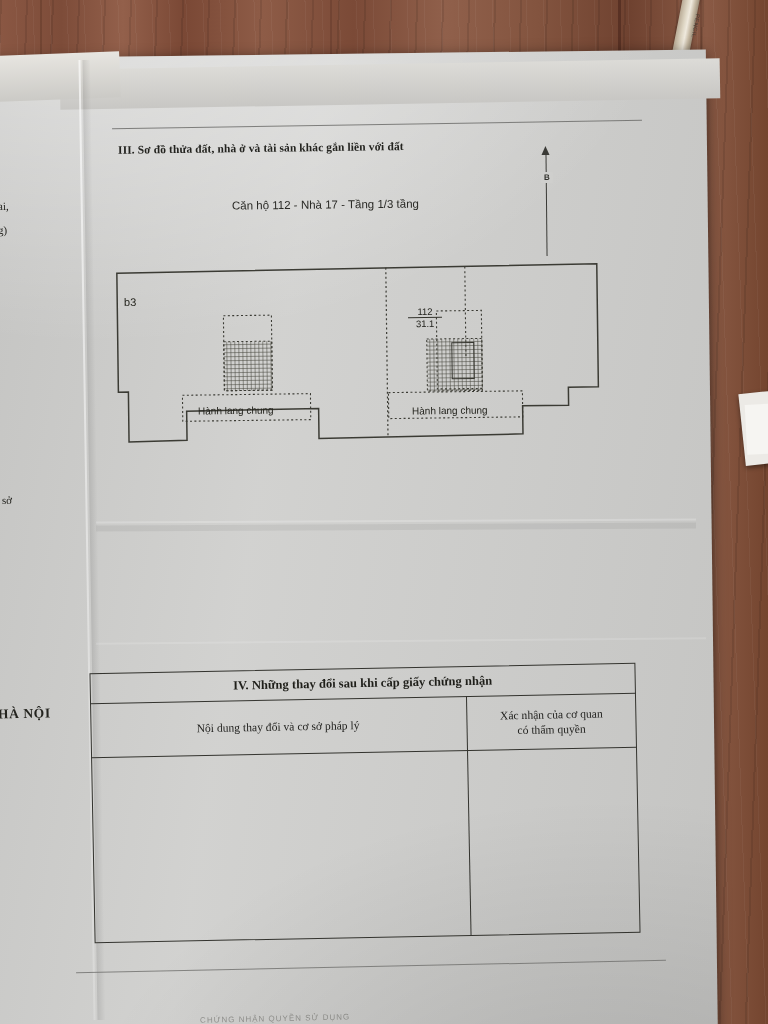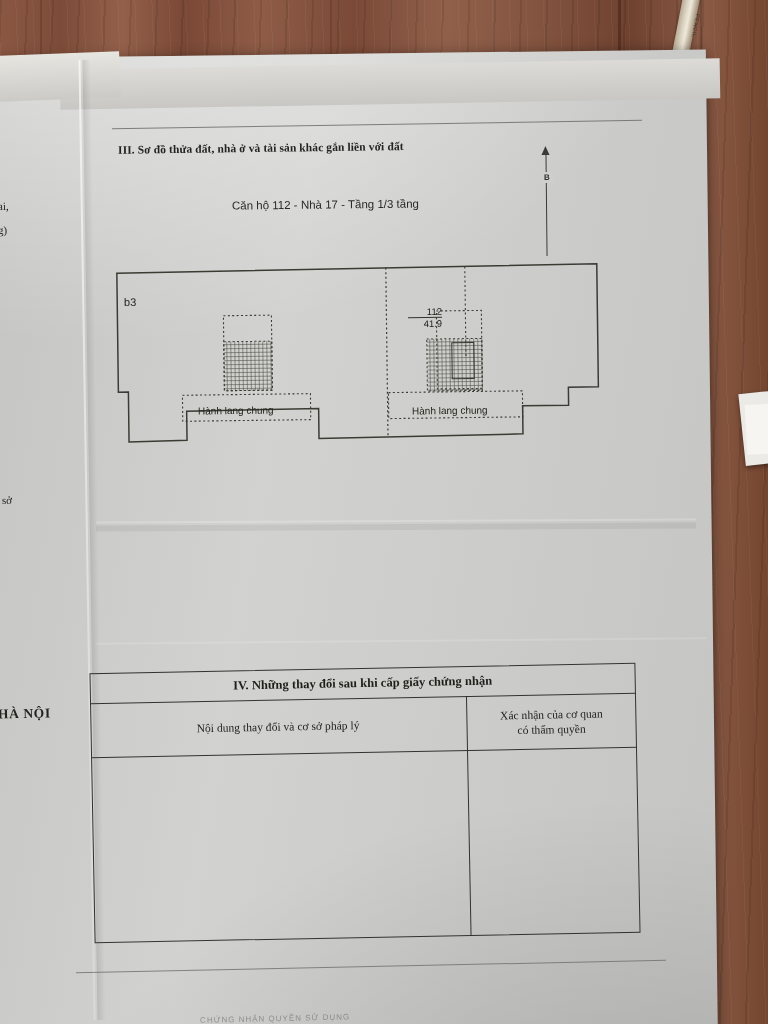--- a/index.html
+++ b/index.html
@@ -102,21 +102,21 @@
     text-align:center;font-family:"Liberation Sans",sans-serif;font-weight:bold;}
 
   
   .plan{position:absolute;left:112px;top:262px;width:492px;height:196px;
     transform:rotate(-0.75deg);}
 
   .planLabel{position:absolute;font-family:"Liberation Sans",sans-serif;
     color:#26261f;}
   .lbl-b3{left:124px;top:296px;font-size:11px;transform:rotate(-0.8deg);}
   .lbl-unitnum{position:absolute;left:408px;top:306px;width:34px;
-    text-align:right;font-size:9.5px;line-height:11px;
+    text-align:center;font-size:9.5px;line-height:11px;
     font-family:"Liberation Sans",sans-serif;color:#22221c;
     transform:rotate(-0.8deg);}
   .lbl-unitnum .top{border-bottom:1px solid #33332c;padding-bottom:0px;}
 
   .corridorTxt{position:absolute;font-size:10px;color:#24241e;
     font-family:"Liberation Sans",sans-serif;transform:rotate(-0.8deg);}
   .corridor-left{left:198px;top:405px;}
   .corridor-right{left:412px;top:405px;}
 
   
@@ -277,21 +277,21 @@
       </g>
 
       <rect x="276" y="131" width="134" height="26" fill="none" stroke="#3b3b34" stroke-width="1.1" stroke-dasharray="2,2.4"></rect>
     </svg>
   </div>
 
   <div class="planLabel lbl-b3">b3</div>
 
   <div class="lbl-unitnum">
     <div class="top">112</div>
-    <div>41.9</div>
+    <div>31.1</div>
   </div>
 
   <div class="corridorTxt corridor-left">Hành lang chung</div>
   <div class="corridorTxt corridor-right">Hành lang chung</div>
 
   <div class="ivtable">
     <div class="box"></div>
     <div class="hline" style="top:30px;"></div>
     <div class="hline" style="top:84px;"></div>
     <div class="vline" style="left:376px;top:30px;height:240px;"></div>

